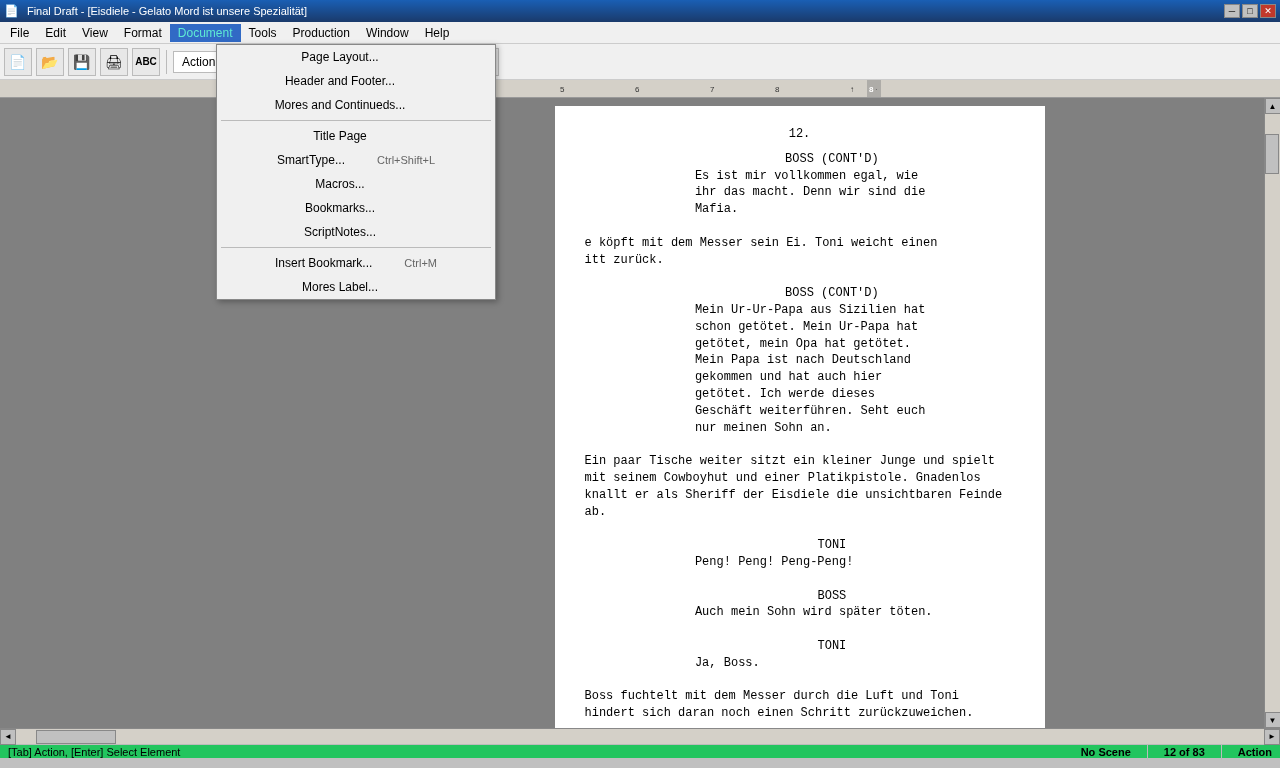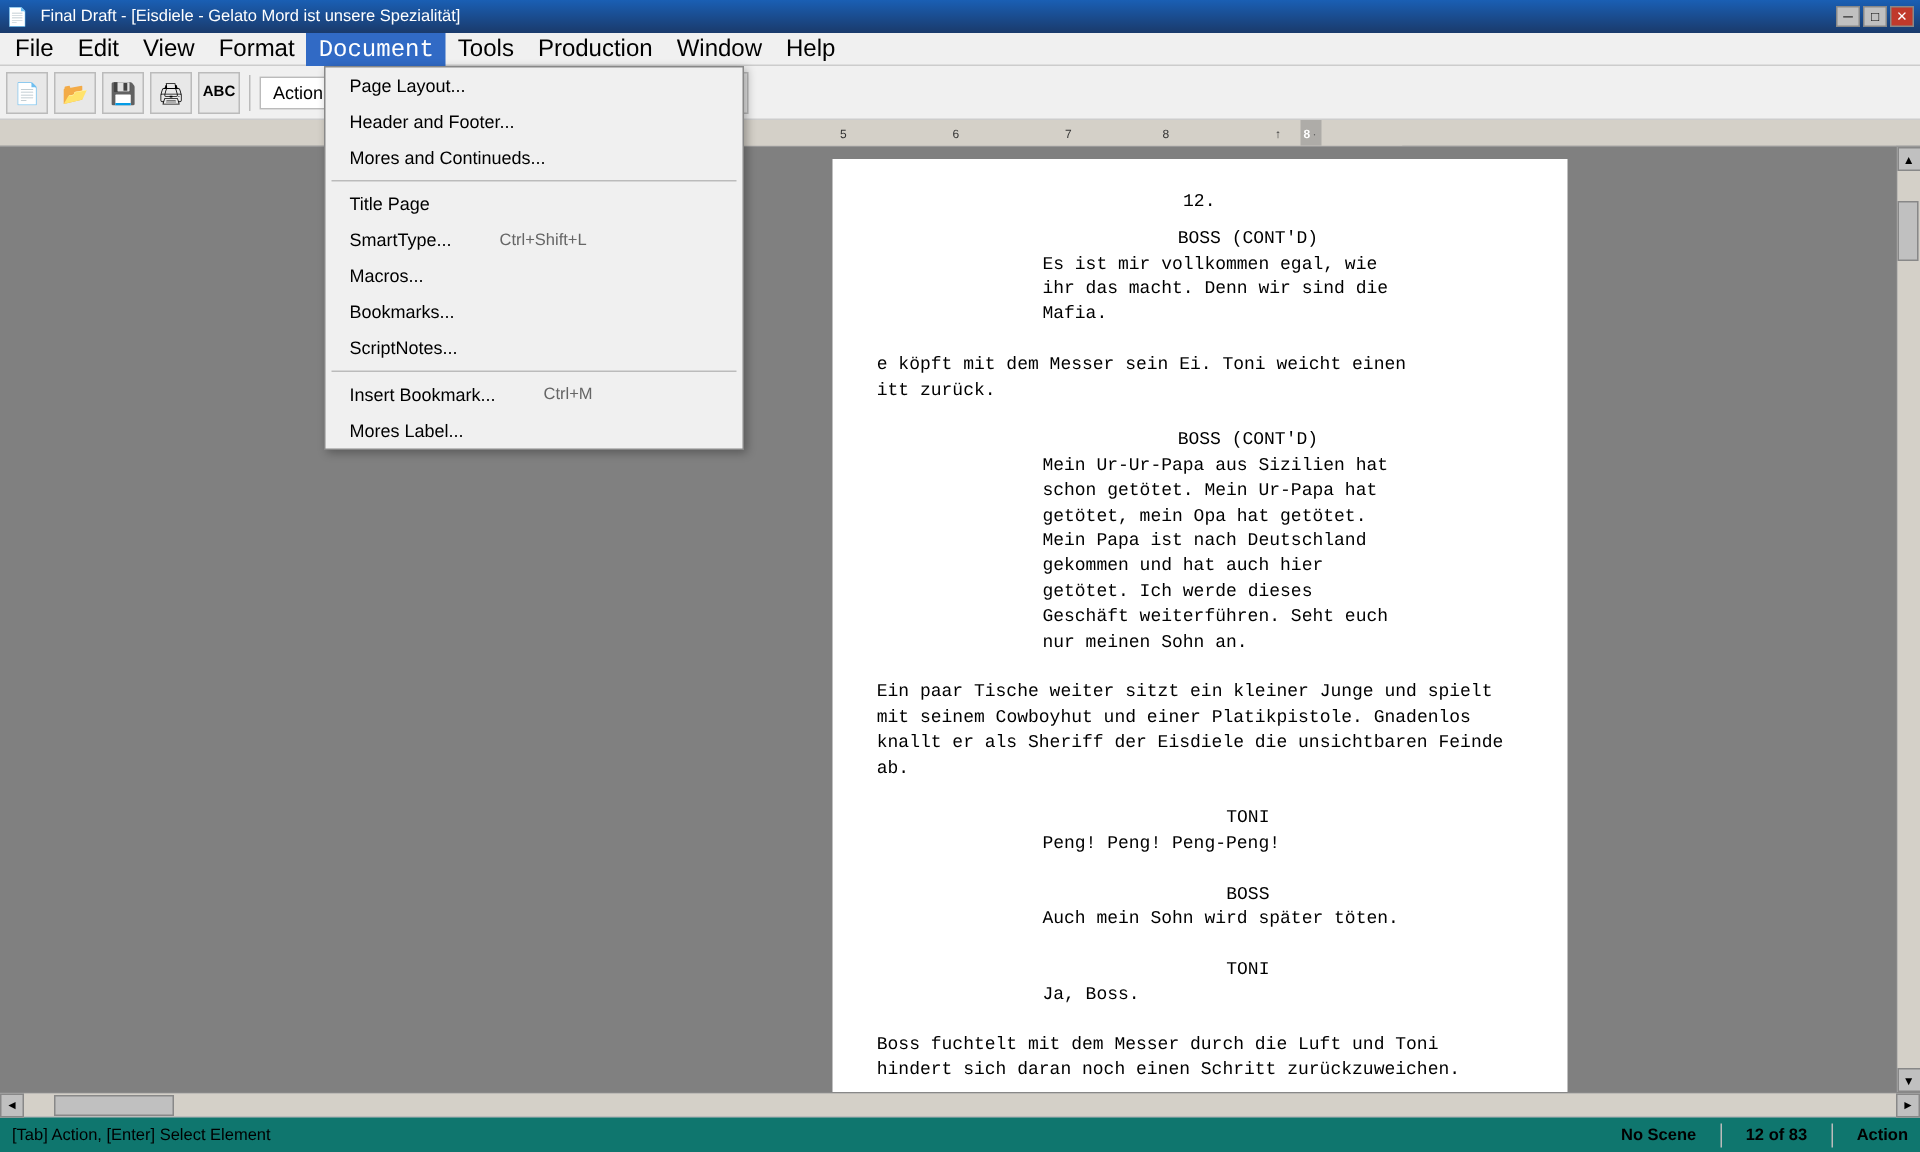--- a/index.html
+++ b/index.html
@@ -51,32 +51,31 @@
     #menu-bar {
       background: #f0f0f0;
       height: 22px;
       display: flex;
       align-items: center;
       border-bottom: 1px solid #ccc;
       padding: 0 2px;
     }
     .menu-item {
       padding: 2px 8px;
-      font-size: 16px;
+      font-size: 12px;
       cursor: pointer;
       white-space: nowrap;
     }
     .menu-item:hover, .menu-item.active {
       background: #316ac5;
       color: white;
     }
     .menu-item.active {
       background: #316ac5;
-      color: #ffffff;
-      font-family: Liberation Mono, monospace;
+      color: #5eead4;
     }
 
     
     #toolbar {
       background: #f0f0f0;
       height: 36px;
       display: flex;
       align-items: center;
       border-bottom: 1px solid #ccc;
       padding: 0 4px;
@@ -223,21 +222,21 @@
       top: 44px;
       width: 280px;
       background: #f0f0f0;
       border: 1px solid #888;
       box-shadow: 2px 2px 6px rgba(0,0,0,0.3);
       z-index: 1000;
     }
     .dropdown-item {
       display: flex;
       align-items: center;
-      justify-content: flex-start;
+      justify-content: center;
       padding: 5px 16px 5px 16px;
       font-size: 12px;
       cursor: pointer;
       white-space: nowrap;
     }
     .dropdown-separator {
       height: 1px;
       background: #bbb;
       margin: 3px 4px;
     }
@@ -450,21 +449,21 @@
 </div>
 
 <div id="h-scroll" style="height:16px; background:#c0c0c0; display:flex; align-items:center; border-top:1px solid #888;">
   <div class="h-scroll-btn">◄</div>
   <div class="h-scroll-track">
     <div class="h-scroll-thumb"></div>
   </div>
   <div class="h-scroll-btn">►</div>
 </div>
 
-<div id="status-bar" style="background:#0f766e; height:24px; border-top:1px solid #bbb; display:flex; align-items:center; padding:2px 8px; font-size:11px;">
+<div id="status-bar" style="background:#22c55e; height:14px; border-top:1px solid #bbb; display:flex; align-items:center; padding:2px 8px; font-size:11px;">
   <span>[Tab] Action,  [Enter] Select Element</span>
   <div class="status-right" style="margin-left:auto; display:flex; align-items:center; gap:16px;font-weight:bold;">
     <span>No Scene</span>
     <span style="width:1px;height:16px;background:#bbb;"></span>
     <span>12 of 83</span>
     <span style="width:1px;height:16px;background:#bbb;"></span>
     <span>Action</span>
   </div>
 </div>
 

